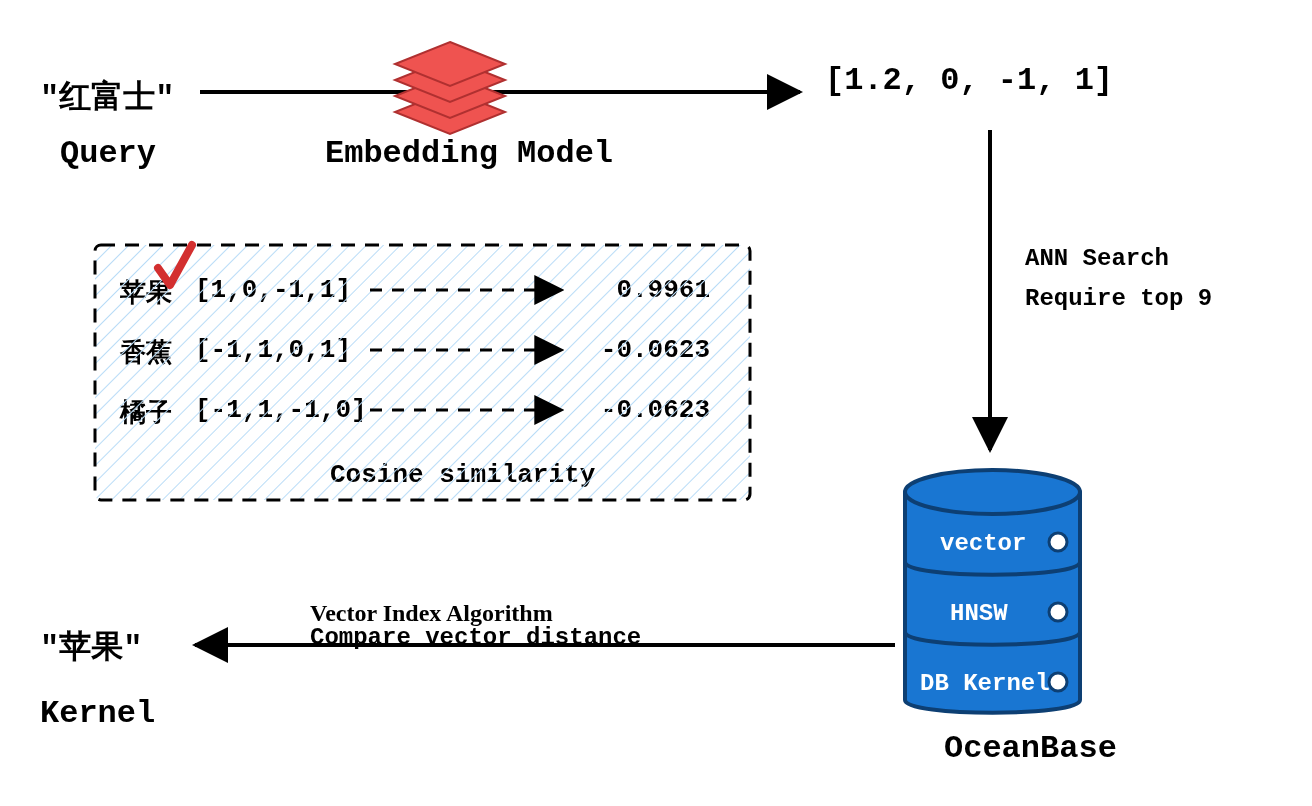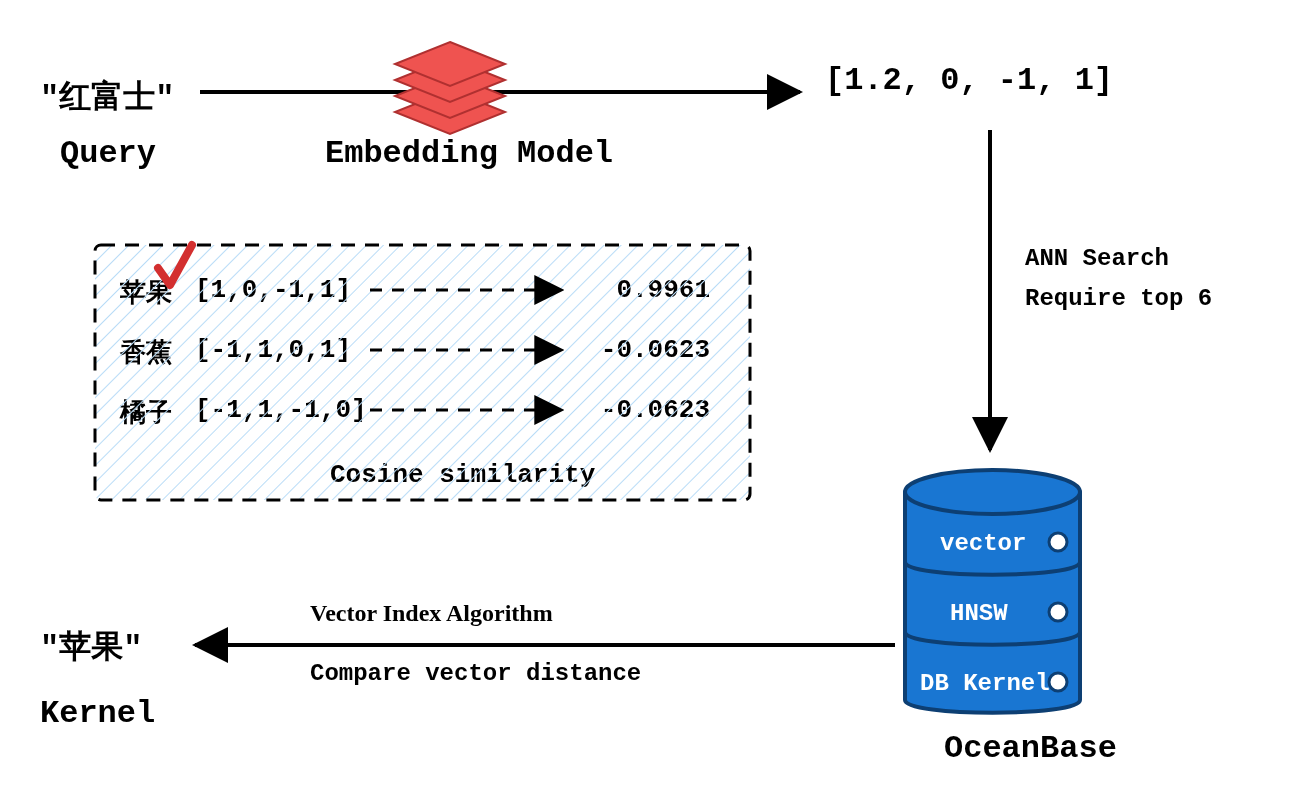--- a/index.html
+++ b/index.html
@@ -37,26 +37,26 @@
 <body>
 
 <div class="label big mono" style="left:40px; top:75px;">"红富士"</div>
 <div class="label big mono" style="left:60px; top:135px;">Query</div>
 
 <div class="label big mono" style="left:325px; top:135px;">Embedding Model</div>
 
 <div class="label big mono" style="left:815px; top:62px;margin-left:10px;">[1.2, 0, -1, 1]</div>
 
 <div class="label mono" style="left:1025px; top:245px;">ANN Search</div>
-<div class="label mono" style="left:1025px; top:285px;">Require top 6</div>
+<div class="label mono" style="left:1025px; top:285px;">Require top 9</div>
 
 <div class="label big mono" style="left:920px; top:730px;margin-left:24px;">OceanBase</div>
 
 <div class="label mono" style="left:310px; top:600px;font-family:Liberation Serif, serif;">Vector Index Algorithm</div>
-<div class="label mono" style="left:310px; top:660px;text-align:right;">Compare vector distance</div>
+<div class="label mono" style="left:310px; top:624px;text-align:right;">Compare vector distance</div>
 
 <div class="label big mono" style="left:40px; top:625px;">"苹果"</div>
 <div class="label big mono" style="left:40px; top:695px;">Kernel</div>
 
 <div class="label mono" style="left:330px; top:460px; font-size:26px;">Cosine similarity</div>
 
 <div class="label mono" style="left:120px; top:275px; font-size:26px;">苹果</div>
 <div class="label mono" style="left:195px; top:275px; font-size:26px;">[1,0,-1,1]</div>
 <div class="label mono" style="left:590px; top:275px; font-size:26px; text-align:right; width:120px;">0.9961</div>
 

